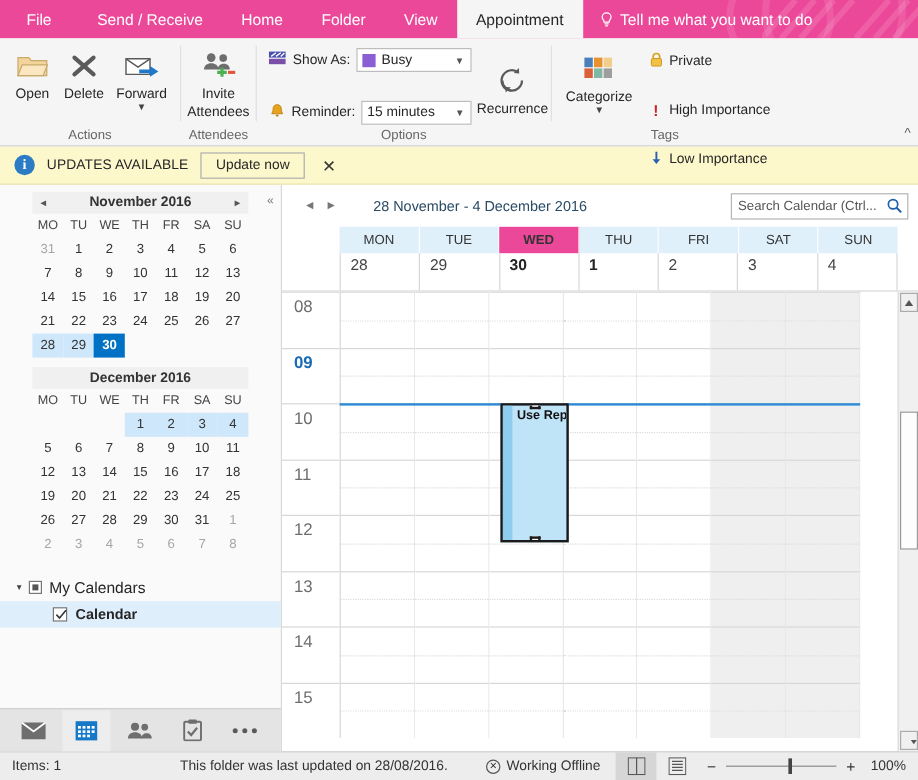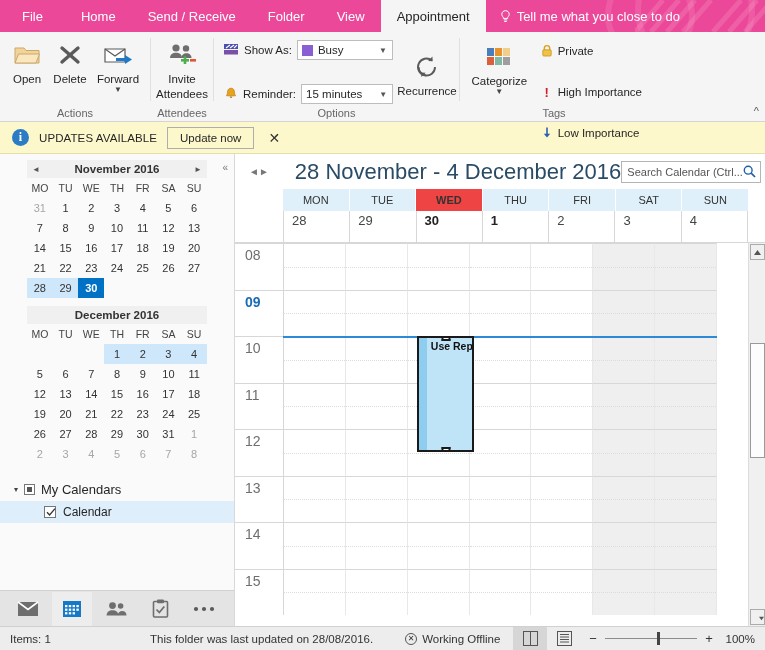--- a/index.html
+++ b/index.html
@@ -118,31 +118,31 @@
   .navbar-bottom { margin-top:auto; height:36px; background:#e4e4e4; border-top:1px solid #d0d0d0;
                    display:flex; align-items:center; padding-left:8px; gap:4px; }
   .navicon { width:40px; height:34px; display:flex; align-items:center; justify-content:center; cursor:pointer; }
   .navicon.sel { background:#ededed; }
 
   
   .calpane { flex:1 1 auto; display:flex; flex-direction:column; min-width:0; background:#fff; }
   .calhead { height:35px; display:flex; align-items:center; padding:0 8px 0 14px; gap:0; }
   .arrowbtn { width:18px; height:20px; display:flex; align-items:center; justify-content:center;
               font-size:10px; color:#777; cursor:pointer; }
-  .calrange { font-size:22px; color:#2a4b66; margin-left:26px; white-space:nowrap; font-weight:400; }
+  .calrange { font-size:12px; color:#2a4b66; margin-left:26px; white-space:nowrap; font-weight:400; }
   .searchbox { margin-left:auto; width:148px; height:22px; border:1px solid #b5b5b5; background:#fff;
                display:flex; align-items:center; padding:0 4px 0 5px; cursor:text; }
   .searchbox .sph { font-size:11px; color:#555; flex:1; white-space:nowrap; overflow:hidden; }
   .mag { width:13px; height:13px; }
 
   .dayhdr { display:flex; height:22px; background:#fff; }
   .gutter-h { width:48px; flex:0 0 48px; }
   .dh { flex:1 1 0; background:#dff0fb; display:flex; align-items:center; justify-content:center;
         font-size:11px; color:#333; border-right:1px solid #fff; }
-  .dh.today { background:#ef4444; font-weight:bold; }
+  .dh.today { background:#ec4899; font-weight:bold; }
   .dh:last-child { border-right:none; }
 
   .datenums { display:flex; height:32px; border-bottom:1px solid #d7d7d7; }
   .dn { flex:1 1 0; border-right:1px solid #d7d7d7; display:flex; align-items:flex-start;
         padding:2px 0 0 8px; font-size:13px; color:#444; }
   .dn.bold { font-weight:bold; color:#222; }
   .dn.first { border-left:1px solid #d7d7d7; }
 
   .gridwrap { flex:1 1 auto; display:flex; min-height:0; position:relative; overflow:hidden;gap:31px; }
   .timegrid { flex:1 1 auto; position:relative; overflow:hidden; }
@@ -214,41 +214,41 @@
         <line x1="78" y1="32" x2="106" y2="0"></line>
           <line x1="94" y1="32" x2="122" y2="0"></line>
         <line x1="110" y1="32" x2="138" y2="0"></line>
       </g>
     </svg>
     <div class="tabs">
       <div class="tab first">
           <span>File</span>
         </div>
       <div class="tab">
+          <span>Send / Receive</span>
+        </div>
+      <div class="tab">
           <span>Home</span>
-        </div>
-      <div class="tab">
-          <span>Send / Receive</span>
         </div>
       <div class="tab">
           <span>Folder</span>
         </div>
       <div class="tab">
           <span>View</span>
         </div>
       <div class="tab active">
           <span>Appointment</span>
         </div>
       <div class="tellme">
         <svg class="bulb" viewBox="0 0 11 13">
           <path d="M5.5 0.7C3.3.7 1.8 2.3 1.8 4.2c0 1.5 1 2.4 1.5 3.2v1h4.4v-1c.5-.8 1.5-1.7 1.5-3.2 0-1.9-1.5-3.5-3.7-3.5z" fill="none" stroke="#ffffff" stroke-width="1"></path>
           <rect x="3.8" y="9.4" width="3.4" height="1" fill="#ffffff"></rect>
           <rect x="4.3" y="11" width="2.4" height="1" fill="#ffffff"></rect>
         </svg>
-        <span>Tell me what you close to do</span>
+        <span>Tell me what you want to do</span>
       </div>
     </div>
   </div>
 
   <div class="ribbon">
 
     <div class="rgroup" style="width:150px">
       <div class="gbody">
         <div class="bigbtn">
           <span class="ic">
@@ -544,21 +544,21 @@
               <i></i>
             </span>
           <span>My Calendars</span>
         </div>
         <div class="calrow">
           <span class="cbox">
             <svg width="10" height="10" viewBox="0 0 10 10">
                 <path d="M1 5.2L3.6 8 9 1.6" fill="none" stroke="#333" stroke-width="1.3"></path>
               </svg>
           </span>
-          <span style="font-weight:normal">Calendar</span>
+          <span style="font-weight:bold">Calendar</span>
         </div>
       </div>
 
       <div class="navbar-bottom">
         <div class="navicon">
           <svg width="22" height="16" viewBox="0 0 22 16">
               <path d="M1 1h20v14H1z" fill="#6e6e6e"></path>
               <path d="M1 1l10 7.5L21 1" fill="none" stroke="#fff" stroke-width="1.6"></path>
             </svg>
         </div>

